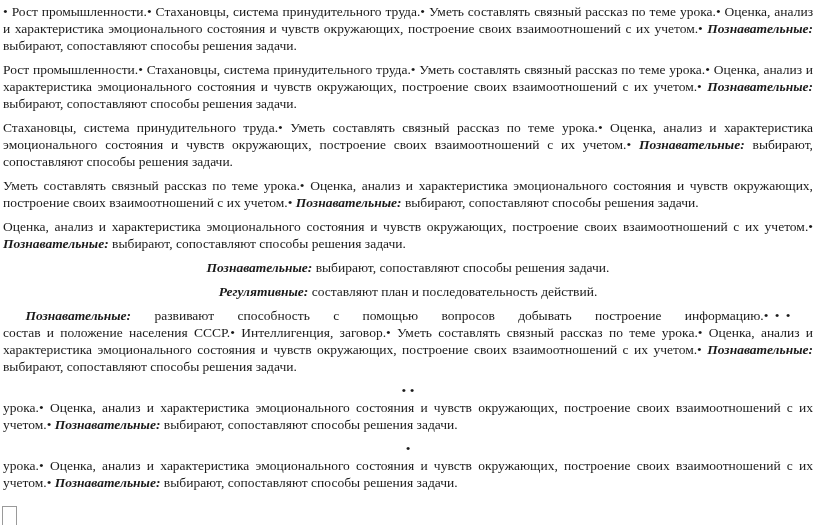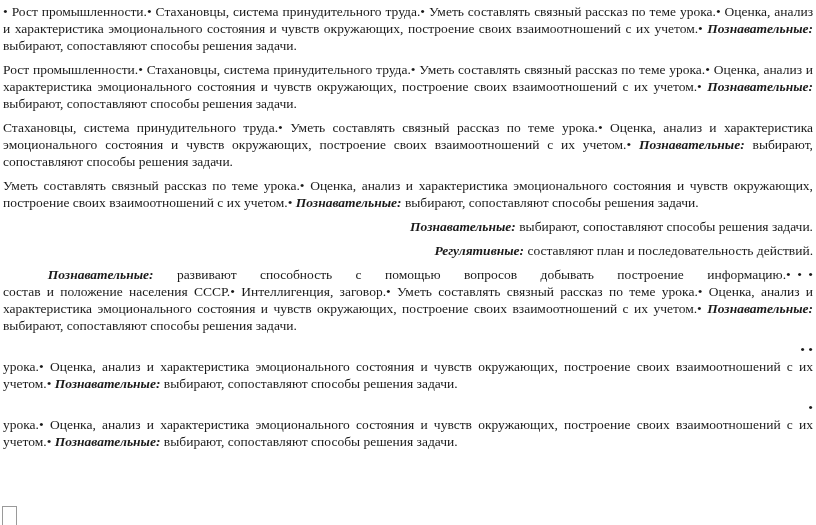--- a/index.html
+++ b/index.html
@@ -9,21 +9,21 @@
     overflow: hidden;
     position: relative;
     font-family: "Liberation Serif", serif;
     font-size: 13.5px;
     color: #1a1a1a;
   }
   .page { padding: 3px 3px 0 3px; }
   .para { line-height: 17px; margin: 0; }
   .gap { margin-bottom: 7px; }
   .justify { text-align: justify; }
-  .left { text-align: right; }
+  .left { text-align: center; }
   .bi { font-weight: bold; font-style: italic; font-family: Liberation Serif, serif; }
   .spread { word-spacing: 20px; }
   .bullets { word-spacing: 3px; }
   .spread-line { white-space: nowrap; overflow: hidden; }
   .title-1 { padding-left: 229px; }
   .sp { display: inline-block; height: 1px; }
   .sp76 { width: 76px; }
   .sp107 { width: 107px; }
   .cell-frame {
     position: absolute;
@@ -38,20 +38,21 @@
 
 <div class="page">
 
 
 
   <div>
       <div class="para justify gap"><span>• Рост промышленности.• Стахановцы, система принудительного труда.• Уметь составлять связный рассказ по теме урока.• Оценка, анализ и характеристика эмоционального состояния и чувств окружающих, построение своих взаимоотношений с их учетом.• </span><span class="bi">Познавательные:</span><span> выбирают, сопоставляют способы решения задачи.</span></div>
       <div class="para justify gap"><span>Рост промышленности.• Стахановцы, система принудительного труда.• Уметь составлять связный рассказ по теме урока.• Оценка, анализ и характеристика эмоционального состояния и чувств окружающих, построение своих взаимоотношений с их учетом.• </span><span class="bi">Познавательные:</span><span> выбирают, сопоставляют способы решения задачи.</span></div>
       <div class="para justify gap"><span>Стахановцы, система принудительного труда.• Уметь составлять связный рассказ по теме урока.• Оценка, анализ и характеристика эмоционального состояния и чувств окружающих, построение своих взаимоотношений с их учетом.• </span><span class="bi">Познавательные:</span><span> выбирают, сопоставляют способы решения задачи.</span></div>
       <div class="para justify gap"><span>Уметь составлять связный рассказ по теме урока.• Оценка, анализ и характеристика эмоционального состояния и чувств окружающих, построение своих взаимоотношений с их учетом.• </span><span class="bi">Познавательные:</span><span> выбирают, сопоставляют способы решения задачи.</span></div>
+      <div class="para justify gap"><span>Оценка, анализ и характеристика эмоционального состояния и чувств окружающих, построение своих взаимоотношений с их учетом.• </span><span class="bi">Познавательные:</span><span> выбирают, сопоставляют способы решения задачи.</span></div>
       <div class="para left gap"><span class="bi">Познавательные:</span><span> выбирают, сопоставляют способы решения задачи.</span></div>
       <div class="para left gap"><span class="bi">Регулятивные:</span><span> составляют план и последовательность действий.</span></div>
       <div class="para left spread-line"><span class="bi">Познавательные:</span><span class="spread"> развивают способность с помощью вопросов добывать построение информацию.</span><span class="bullets">• • •</span></div>
       <div class="para justify gap"><span>состав и положение населения СССР.• Интеллигенция, заговор.• Уметь составлять связный рассказ по теме урока.• Оценка, анализ и характеристика эмоционального состояния и чувств окружающих, построение своих взаимоотношений с их учетом.• </span><span class="bi">Познавательные:</span><span> выбирают, сопоставляют способы решения задачи.</span></div>
       <div class="para left"><span>• •</span></div>
       <div class="para justify gap"><span>урока.• Оценка, анализ и характеристика эмоционального состояния и чувств окружающих, построение своих взаимоотношений с их учетом.• </span><span class="bi">Познавательные:</span><span> выбирают, сопоставляют способы решения задачи.</span></div>
       <div class="para left"><span>•</span></div>
       <div class="para justify gap"><span>урока.• Оценка, анализ и характеристика эмоционального состояния и чувств окружающих, построение своих взаимоотношений с их учетом.• </span><span class="bi">Познавательные:</span><span> выбирают, сопоставляют способы решения задачи.</span></div>
     </div>
 

